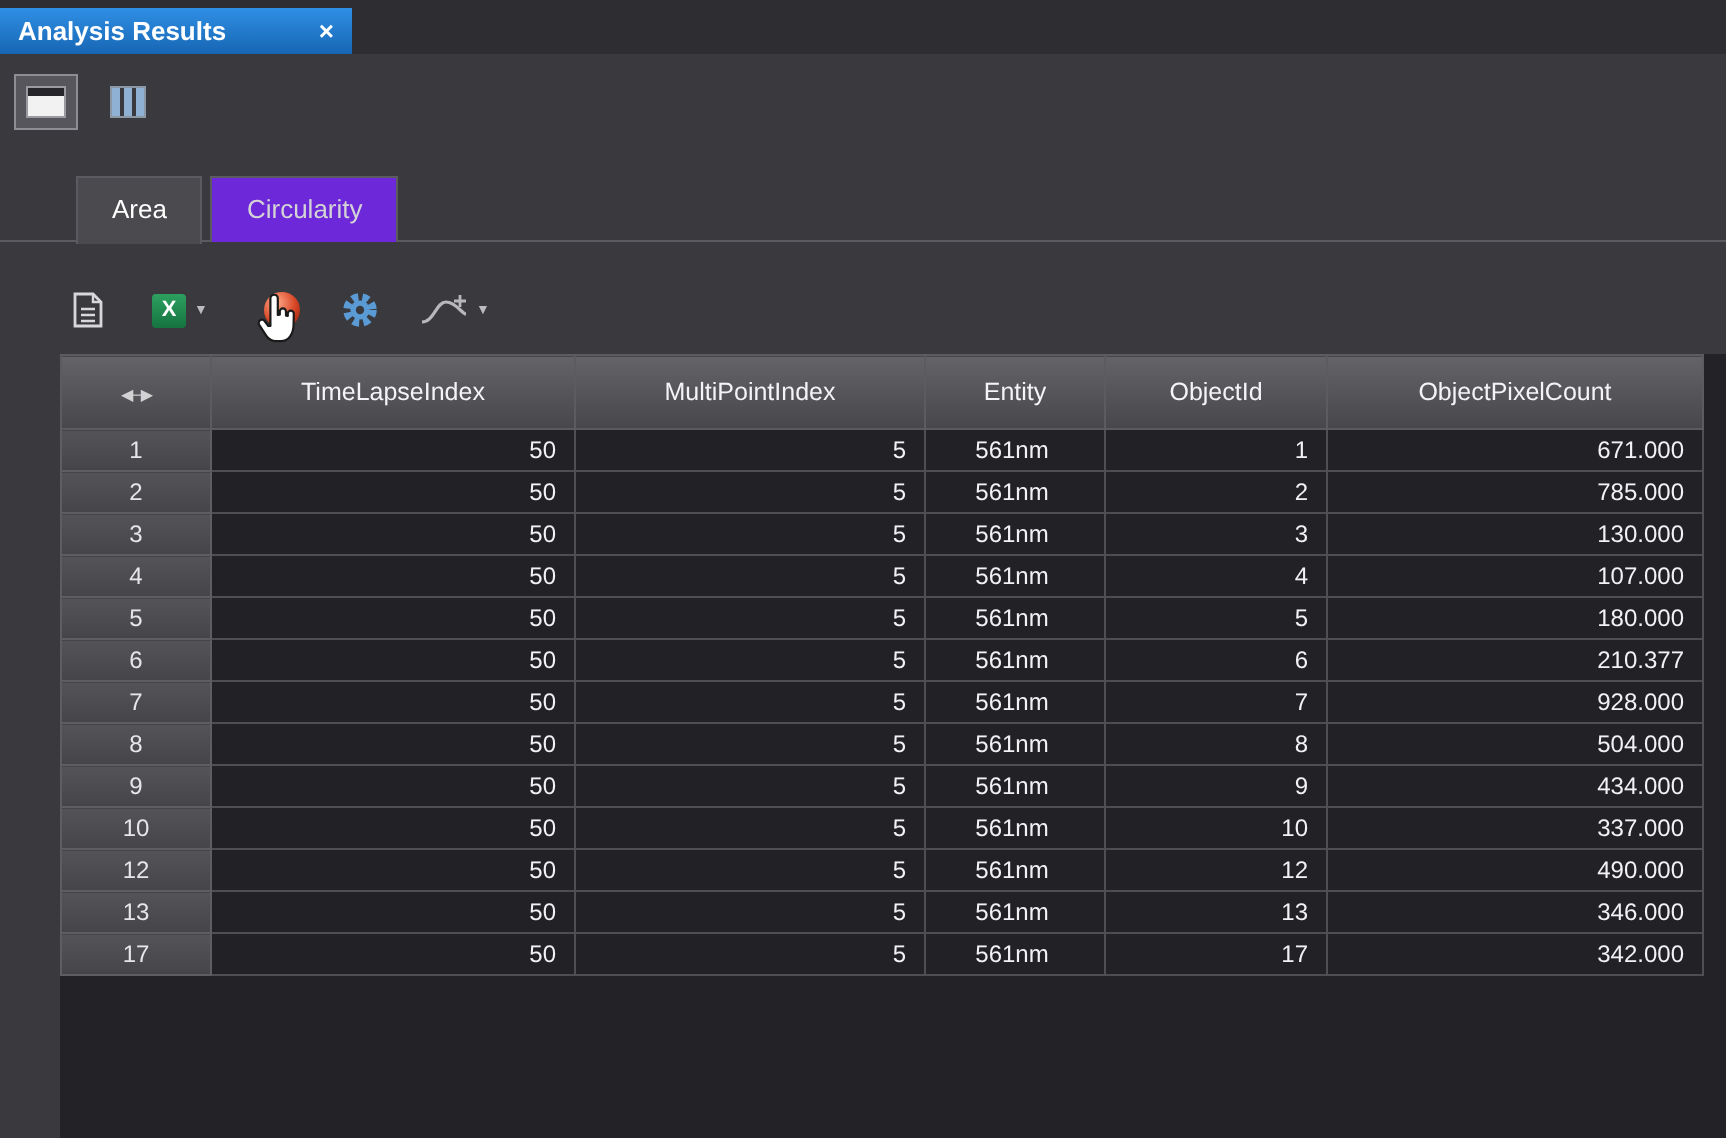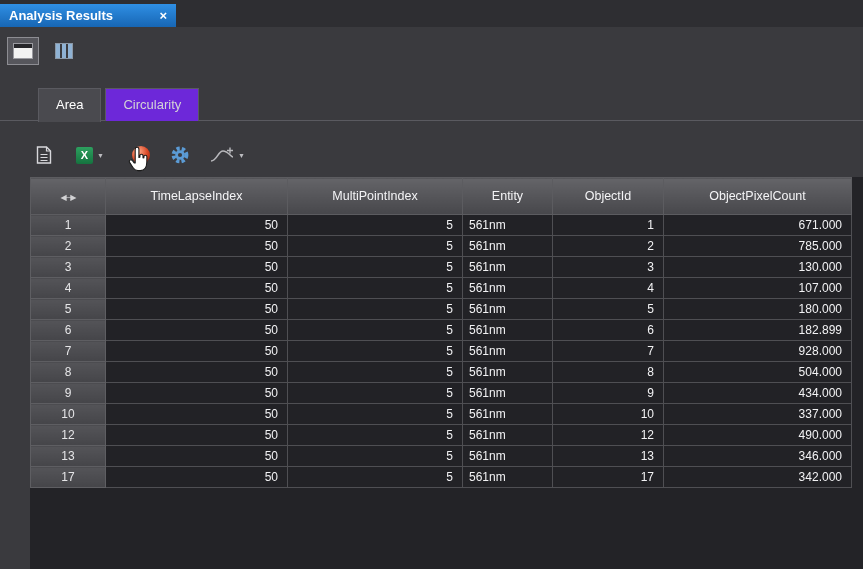--- a/index.html
+++ b/index.html
@@ -46,21 +46,21 @@
   
   .grid { position:absolute; top:177px; left:30px; right:0; bottom:0; background:#232327; overflow:hidden; }
   table { border-collapse:collapse; table-layout:fixed; width:821px; font-size:12px; }
   th { height:36px; background:linear-gradient(#646468,#47474b); border:1px solid #5c5c60;
        font-weight:normal; color:#f4f4f6; font-size:12.5px; text-align:center; padding:0 4px; }
   td { height:20px; line-height:20px; border:1px solid #4f4f53; background:#222226;
        padding:0 9px; color:#f2f2f4; white-space:nowrap; overflow:hidden; }
   td.c-n { background:linear-gradient(#545458,#454549); border-color:#5e5e62; text-align:center;
            color:#e6e6e8; padding:0; }
   td.c-timelapse, td.c-multipoint, td.c-objectid, td.c-pixelcount { text-align:right; }
-  td.c-entity { text-align:left; padding-left:6px; }
+  td.c-entity { text-align:center; padding-left:6px; }
   .resize-glyph { font-size:8px; letter-spacing:-1px; color:#d2d2d4; }
   
   .hand-cursor { position:absolute; left:128px; top:147px; z-index:10; pointer-events:none; }
 </style>
 </head>
 <body>
 
 <div class="titlebar">
   <div class="title-tab">
     <span>Analysis Results</span>
@@ -180,21 +180,21 @@
           <td class="c-entity">561nm</td>
           <td class="c-objectid">5</td>
           <td class="c-pixelcount">180.000</td>
         </tr>
         <tr>
           <td class="c-n">6</td>
           <td class="c-timelapse">50</td>
           <td class="c-multipoint">5</td>
           <td class="c-entity">561nm</td>
           <td class="c-objectid">6</td>
-          <td class="c-pixelcount">182.899</td>
+          <td class="c-pixelcount">210.377</td>
         </tr>
         <tr>
           <td class="c-n">7</td>
           <td class="c-timelapse">50</td>
           <td class="c-multipoint">5</td>
           <td class="c-entity">561nm</td>
           <td class="c-objectid">7</td>
           <td class="c-pixelcount">928.000</td>
         </tr>
         <tr>

